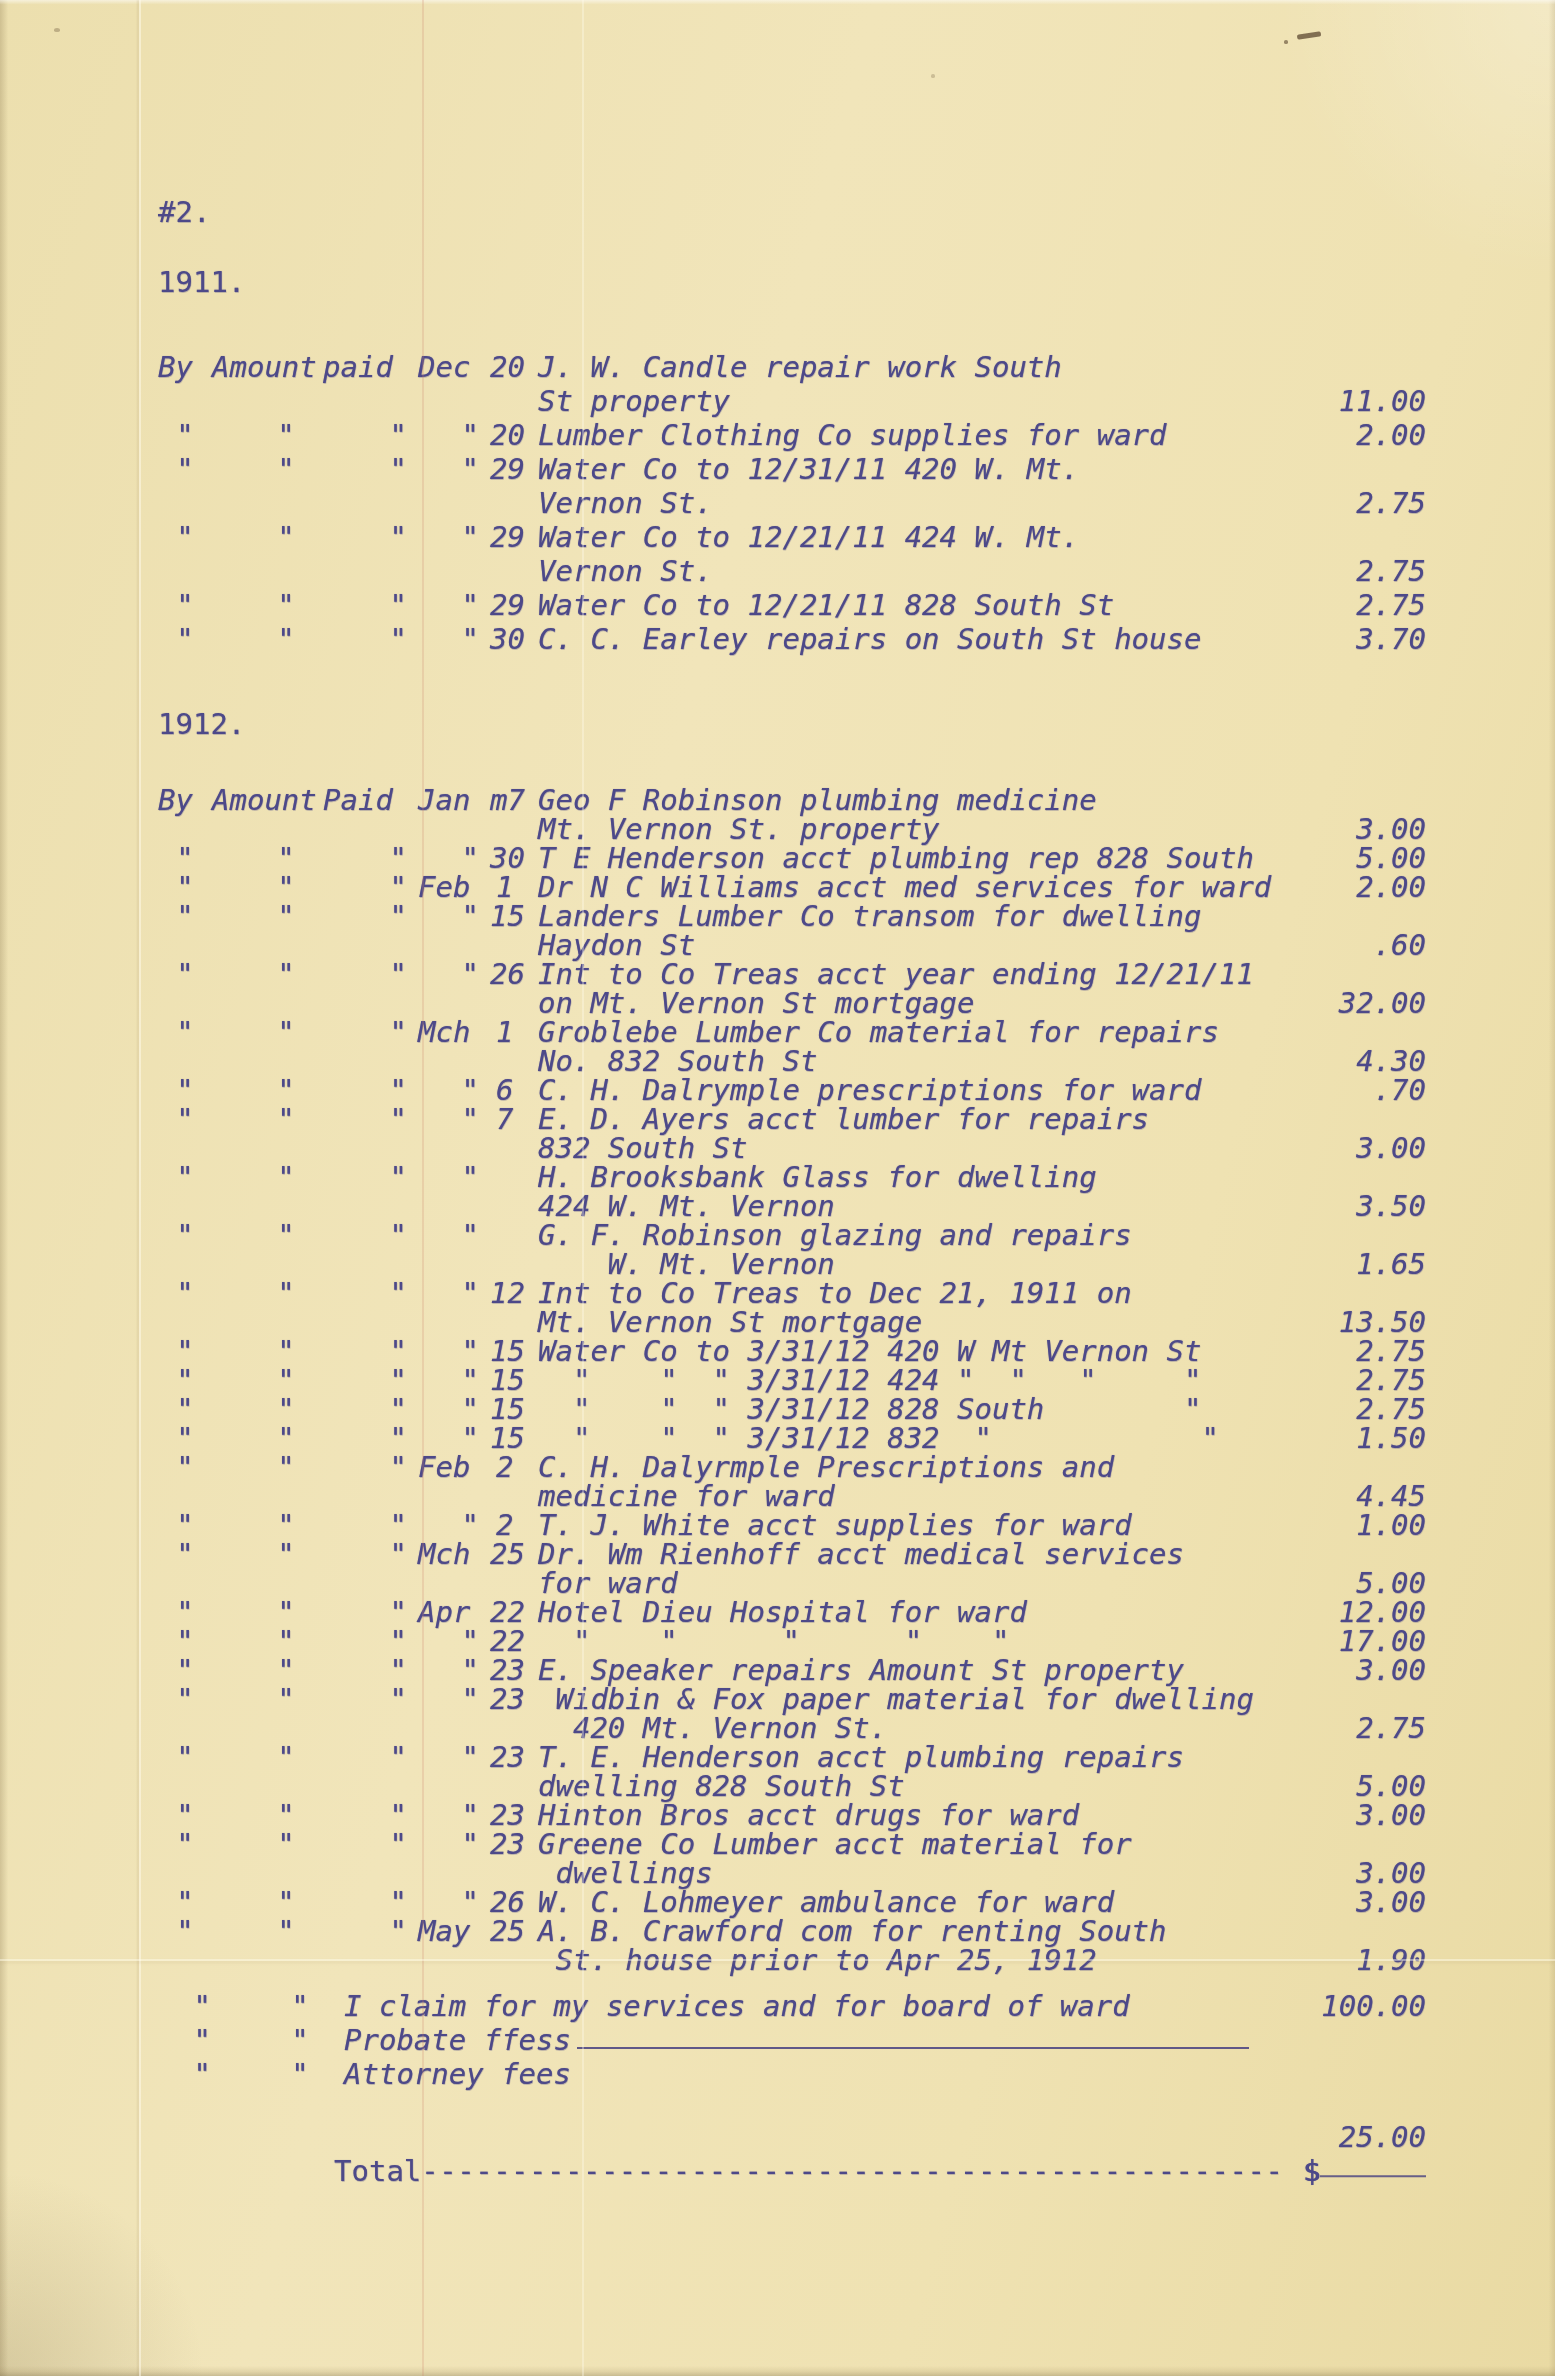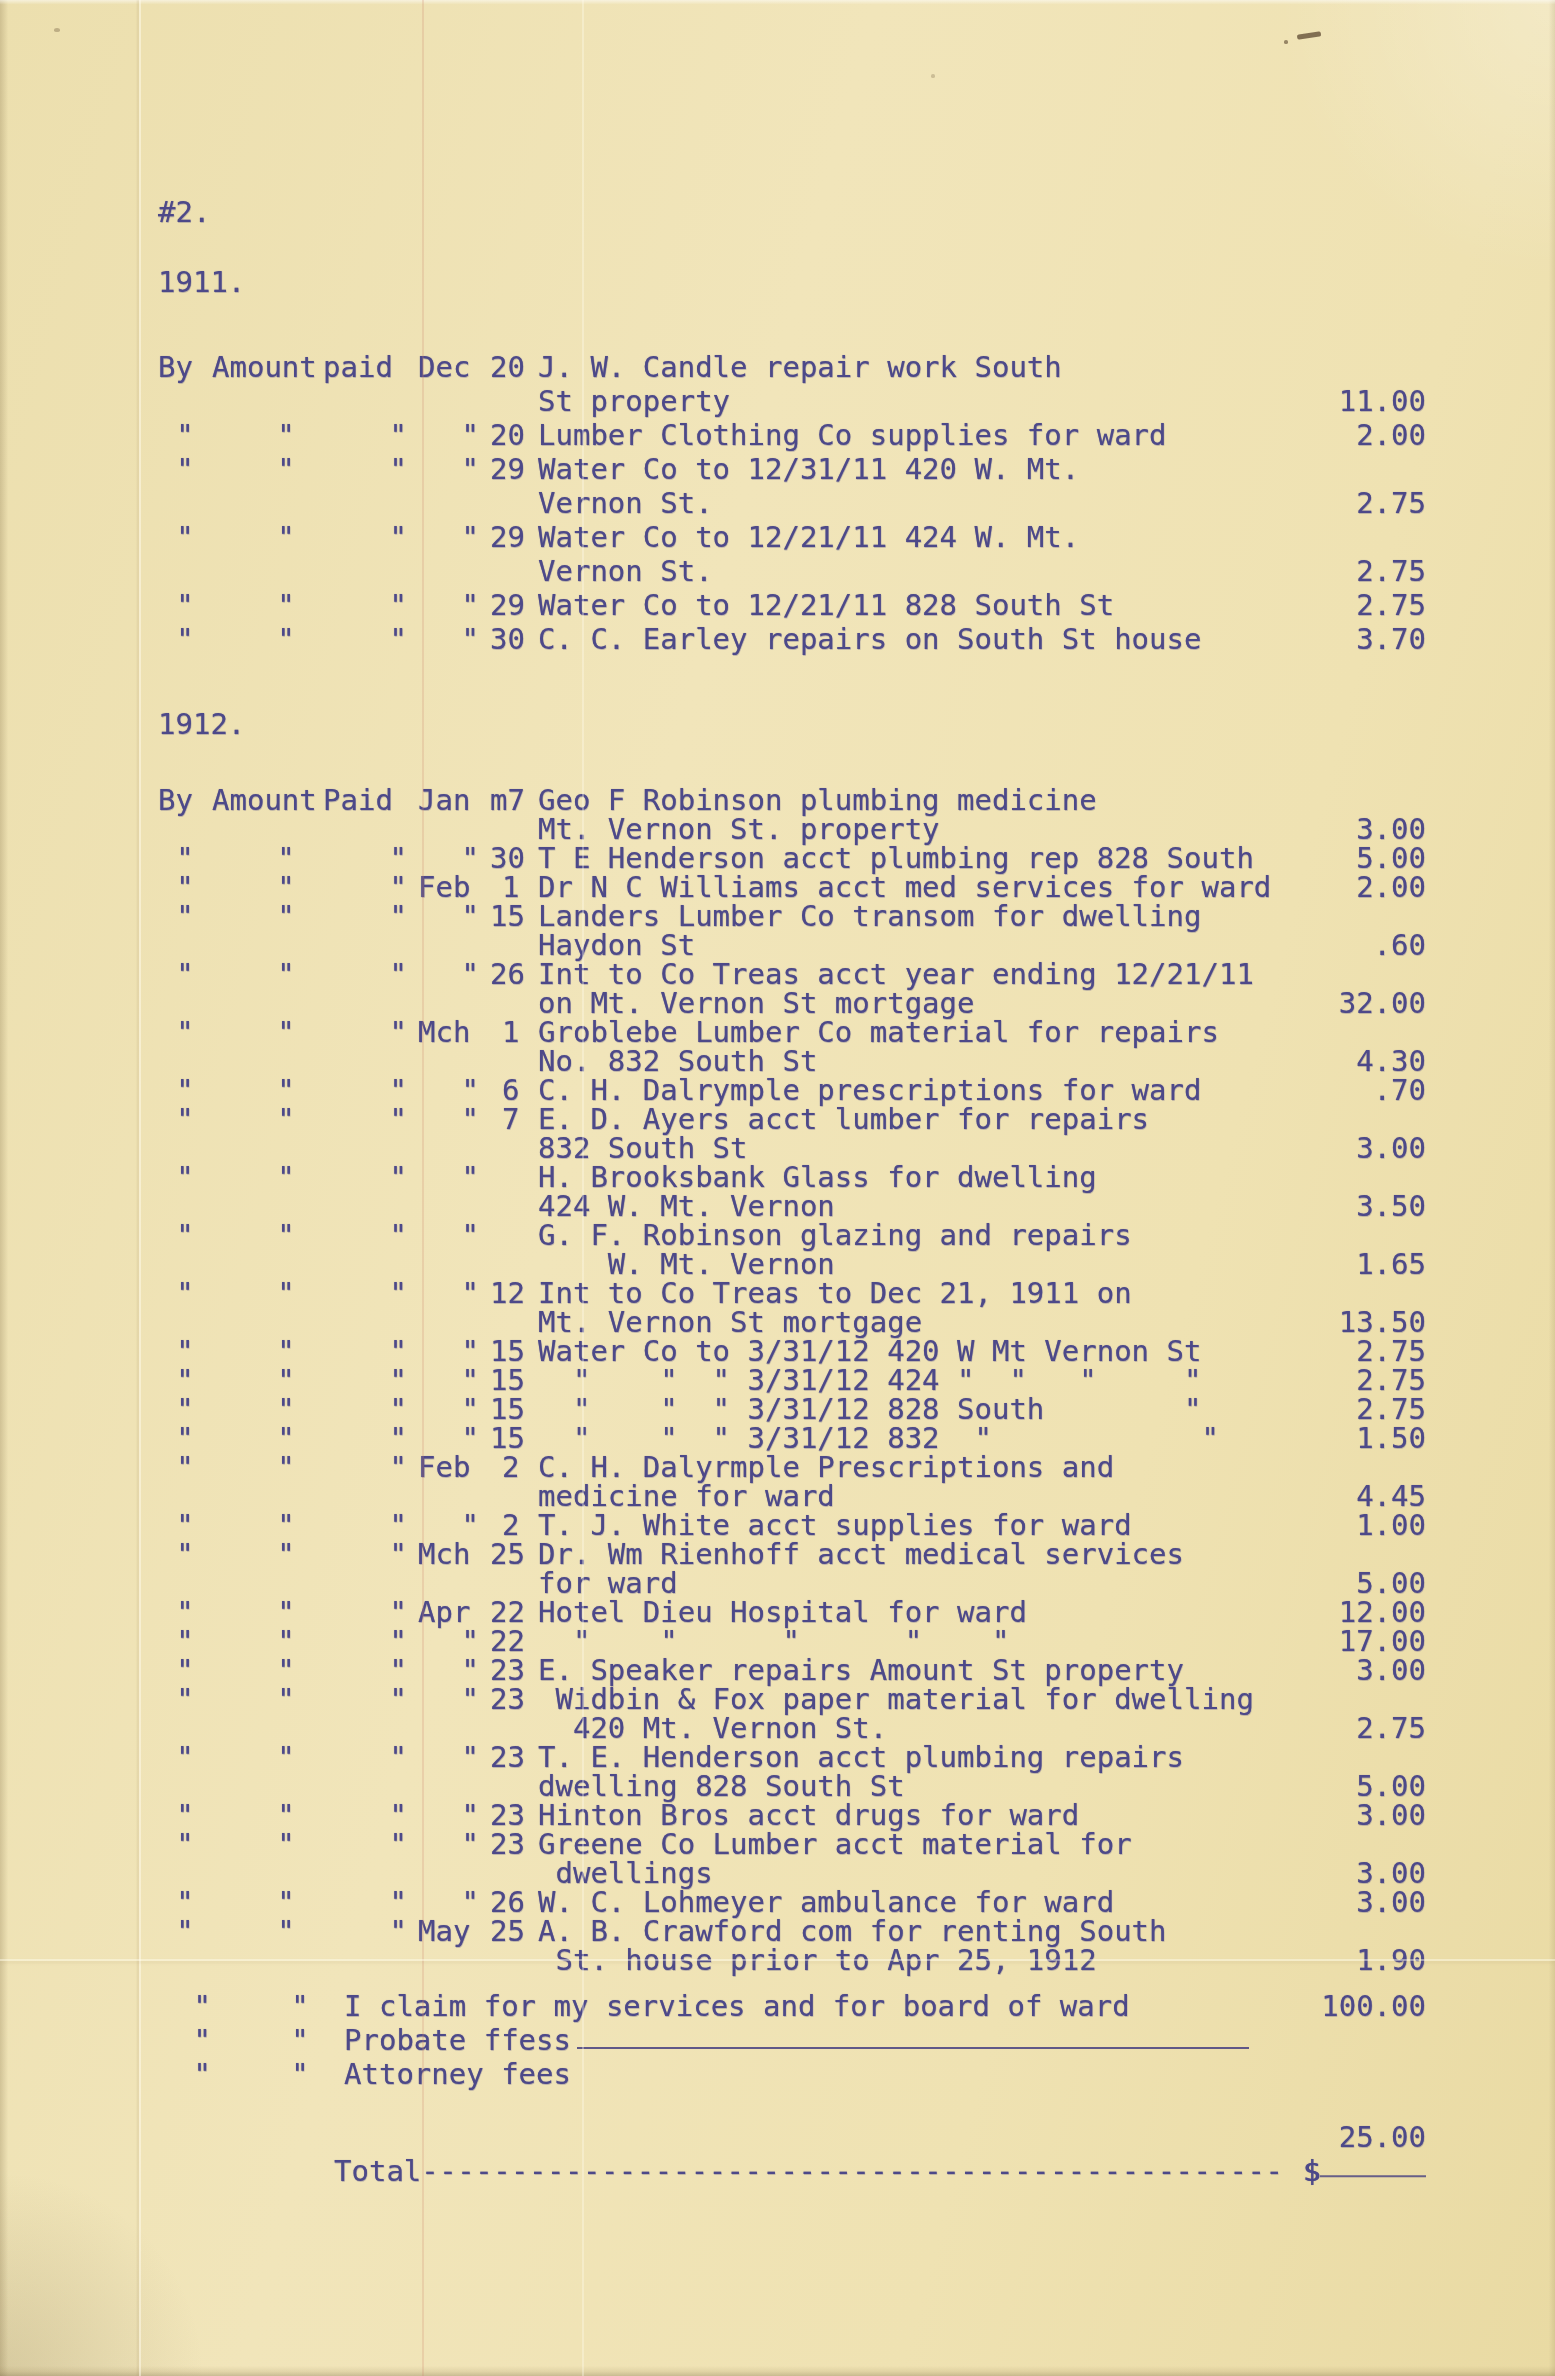--- a/index.html
+++ b/index.html
@@ -31,25 +31,25 @@
   .speck1{position:absolute;left:54px;top:28px;width:5.6px;height:3.7px;background:rgba(120,100,70,0.4);border-radius:50%;}
   .speck2{position:absolute;left:931px;top:74px;width:3.7px;height:3.7px;background:rgba(120,100,70,0.3);border-radius:50%;}
 
   .content{padding:195px 130px 0 158px;}
   .hline{line-height:34px;white-space:pre;}
   #year-1911{margin-top:36px;}
   #table-1911{margin-top:51px;}
   #year-1912{margin-top:51px;}
   #table-1912{margin-top:45px;}
 
-  .row{display:grid;grid-template-columns:54px 111px 95px 72px 35px 1fr 121px;}
+  .row{display:grid;grid-template-columns:54px 111px 95px 72px 35px 1fr 121px;font-style:italic;}
   #table-1911 .row{height:34px;line-height:34px;}
   #table-1912 .row{height:29px;line-height:29px;}
   .cell{white-space:pre;overflow:visible;}
-  .cell.c4{text-align:right;padding-right:5.6px;}
+  .cell.c4{text-align:center;padding-right:5.6px;}
   .cell.desc{padding-left:13px;}
   .cell.amt{text-align:right;}
   .cell.ditto{}
   .c0.ditto{text-align:center;}
   .c1.ditto{text-align:center;padding-left:37px;}
   .c2.ditto{text-align:right;padding-right:11px;}
   .c3.ditto{text-align:right;padding-right:11px;}
 
   #claims{margin-top:14px;}
   #claims .row{grid-template-columns:70px 102px 1fr 121px;height:34px;line-height:34px;}

